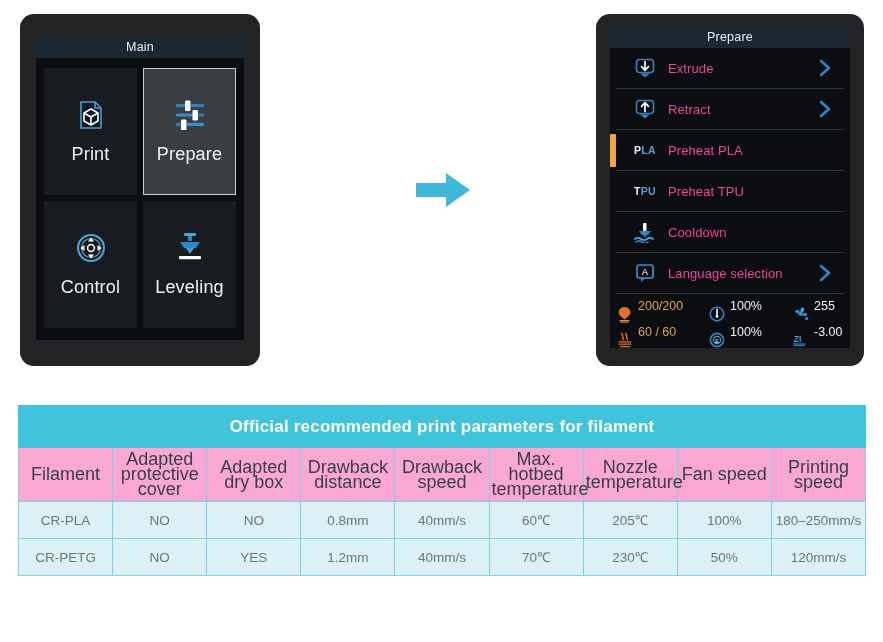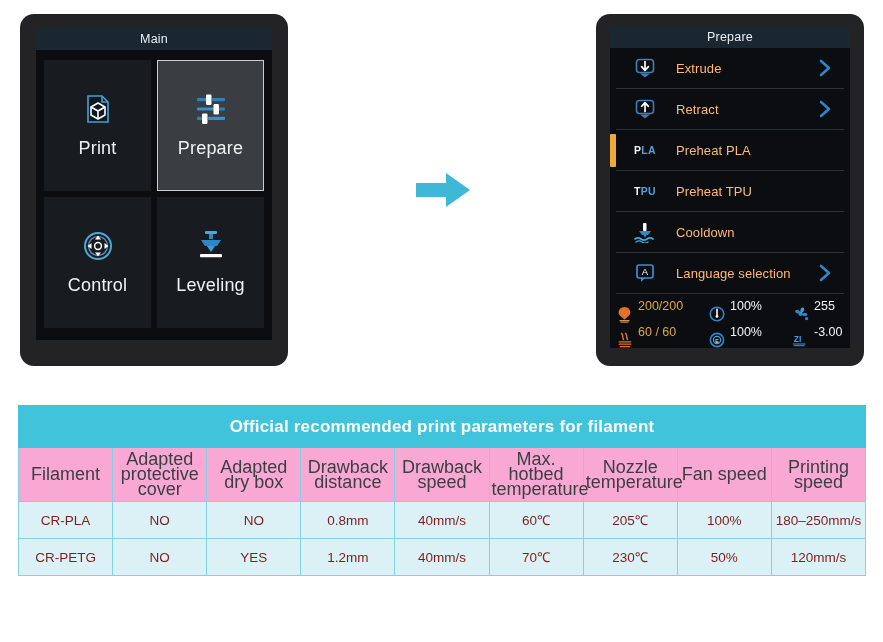--- a/index.html
+++ b/index.html
@@ -12,21 +12,21 @@
     -webkit-font-smoothing:antialiased;
   }
 
   
   .device{
     position:absolute;
     background:#232325;
     border-radius:14px;
     box-sizing:border-box;
   }
-  #device-main{ left:20px; top:14px; width:268px; height:352px; padding:14px 16px 26px 16px;}
+  #device-main{ left:20px; top:14px; width:240px; height:352px; padding:22px 16px 26px 16px;}
   #device-prepare{ left:596px; top:14px; width:268px; height:352px; padding:12px 14px 18px 14px;}
 
   .screen{
     width:100%;height:100%;
     background:#0b0d11;
     box-sizing:border-box;
     position:relative;
     overflow:hidden;
   }
 
@@ -108,23 +108,23 @@
     border-radius:1px;
   }
   .menu-row.active .sel-bar{ display:block; }
   .menu-icon{
     width:30px;height:26px;
     margin-left:14px;
     display:flex;align-items:center;justify-content:center;
     flex:0 0 auto;
   }
   .menu-label{
-    color:#fdba74;
+    color:#ec4899;
     font-size:13px;
-    margin-left:16px;
+    margin-left:8px;
     flex:1 1 auto;
     letter-spacing:.1px;
   }
   .chevron{
     width:14px;height:18px;
     flex:0 0 auto;
     margin-right:4px;
   }
   .tag{
     font-size:10.5px;
@@ -161,21 +161,21 @@
     position:absolute;
     left:18px;top:405px;
     width:848px;
     border-collapse:collapse;
     table-layout:fixed;
   }
   #param-table th,#param-table td{
     border:1px solid #7ed4e2;
     text-align:center;
     font-size:13.5px;
-    color:#7f1d1d;
+    color:#737373;
     padding:4px 2px;
     line-height:15px;
     box-sizing:border-box;
   }
   #param-table .title-cell{
     background:#3fc4dc;
     color:#ffffff;
     font-size:17px;
     padding:13px 0;
     border:1px solid #3fc4dc;

